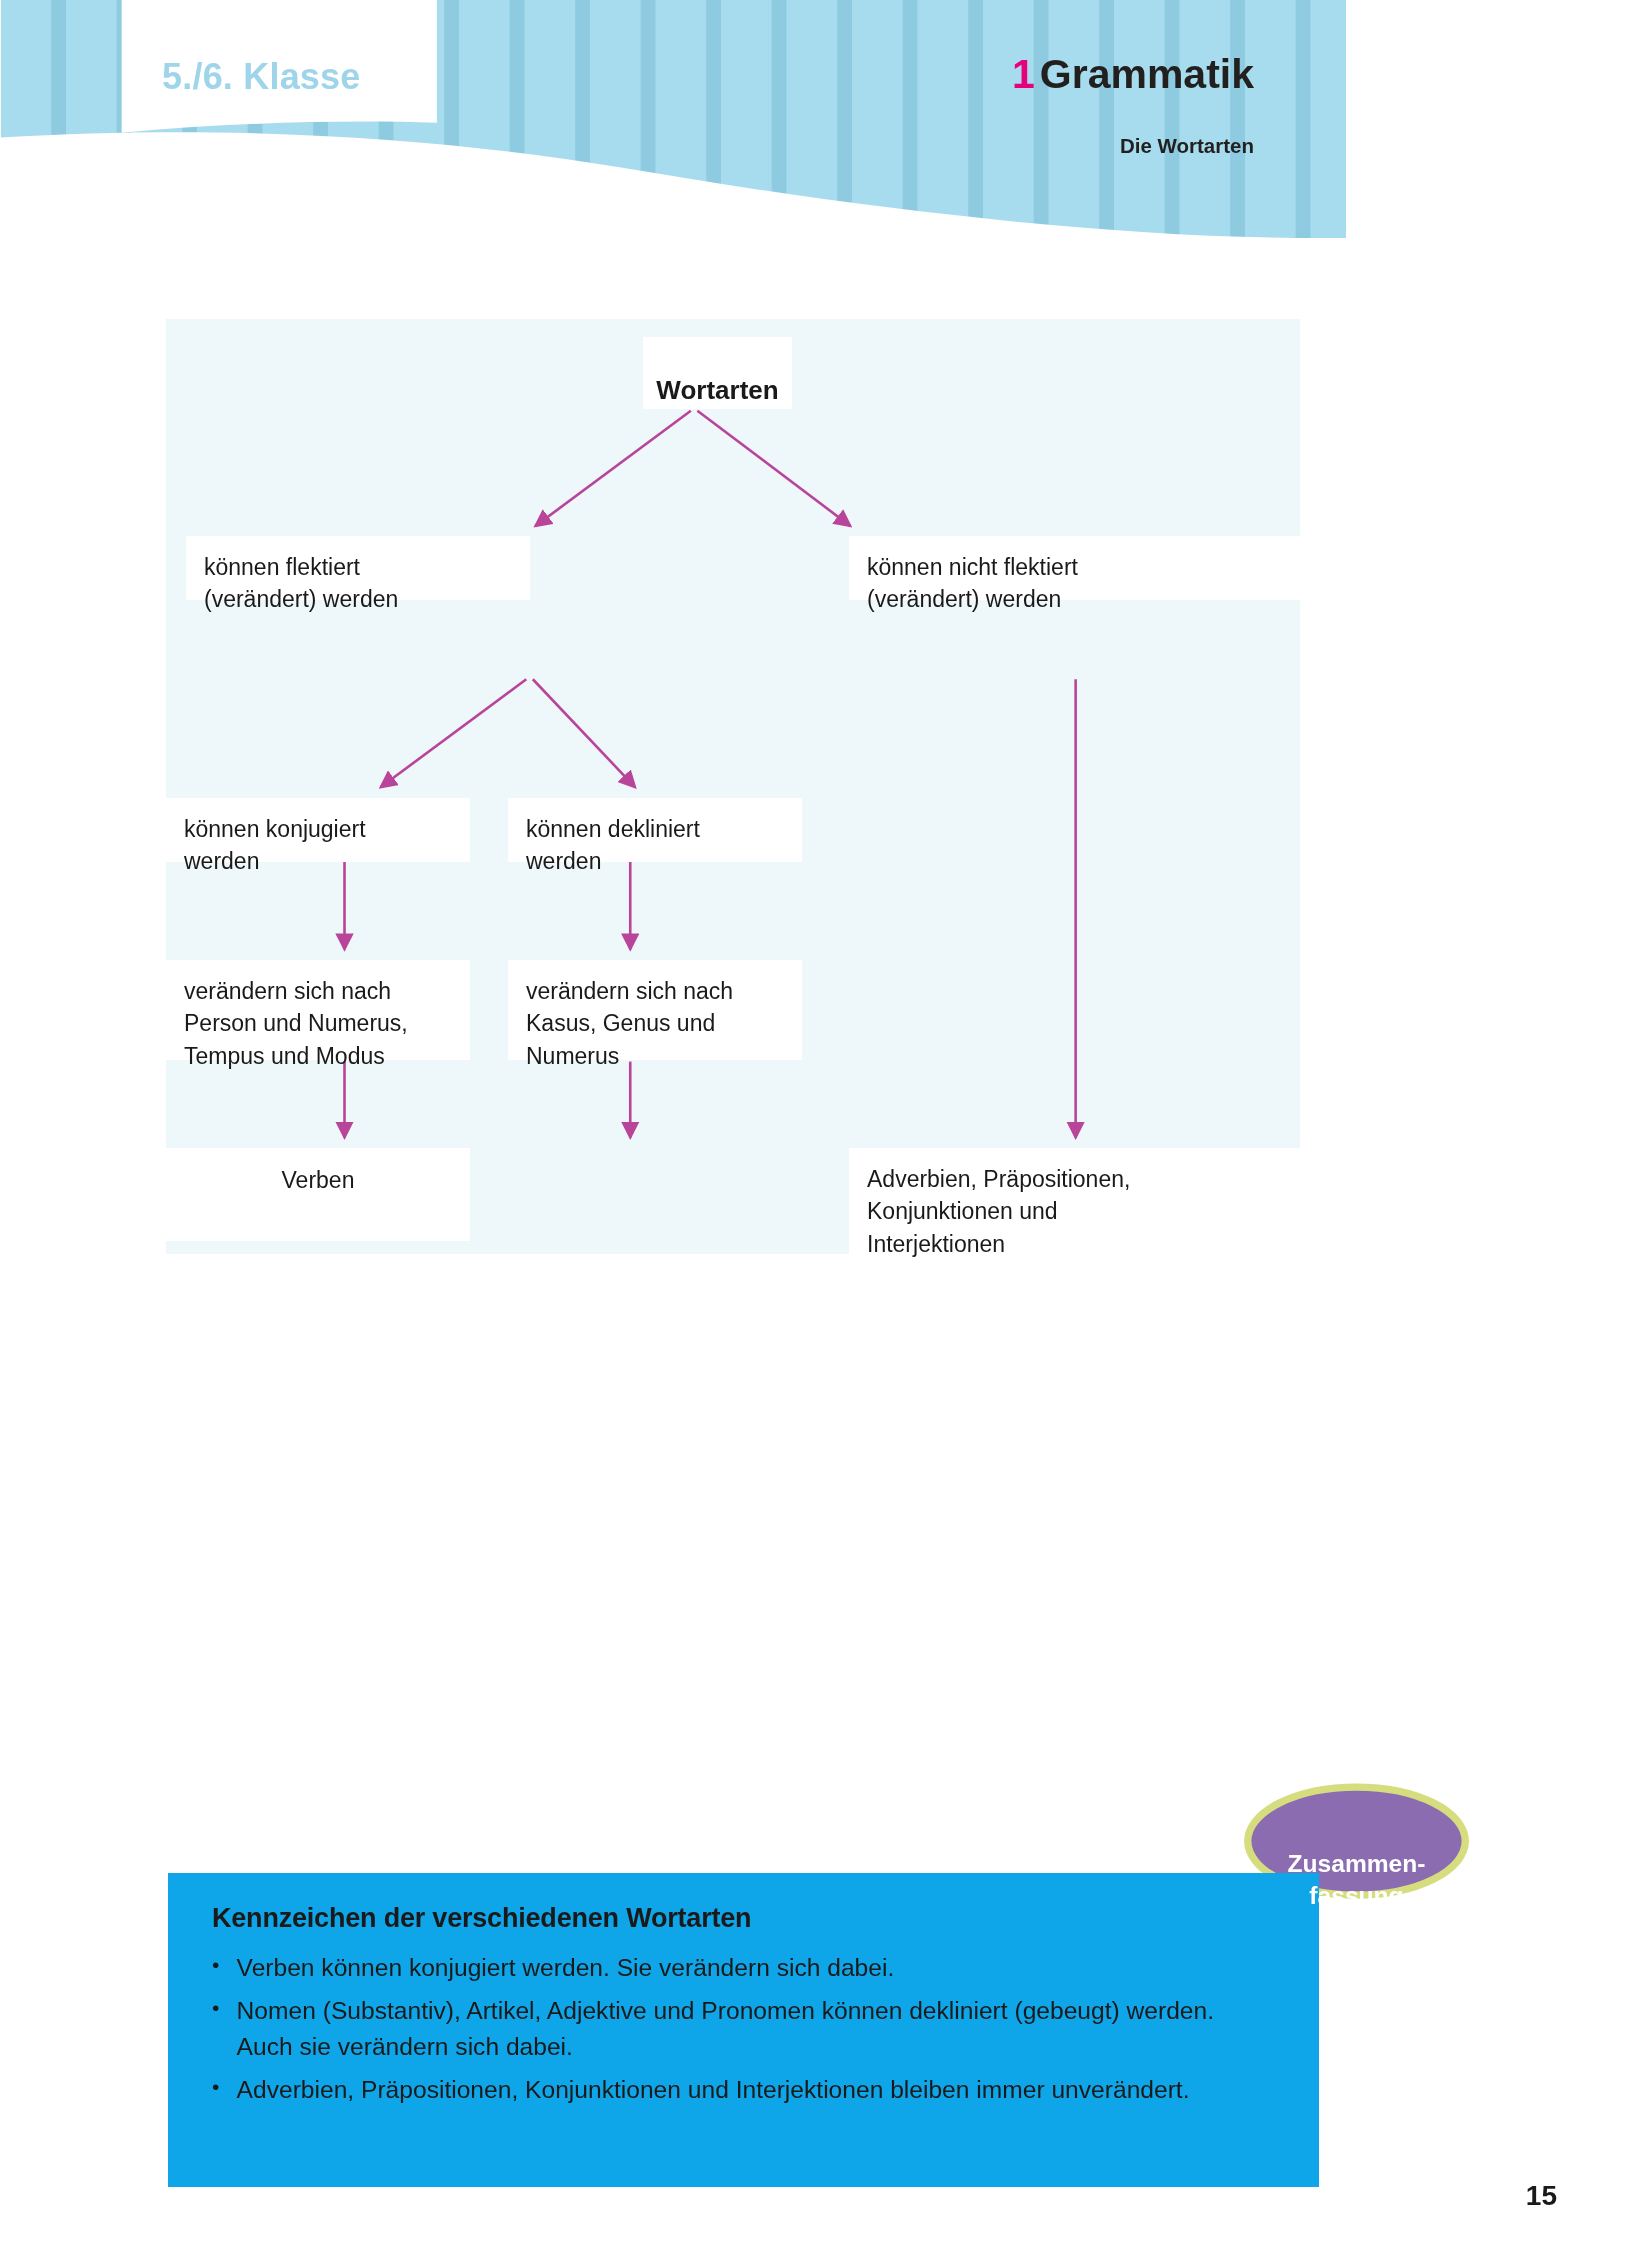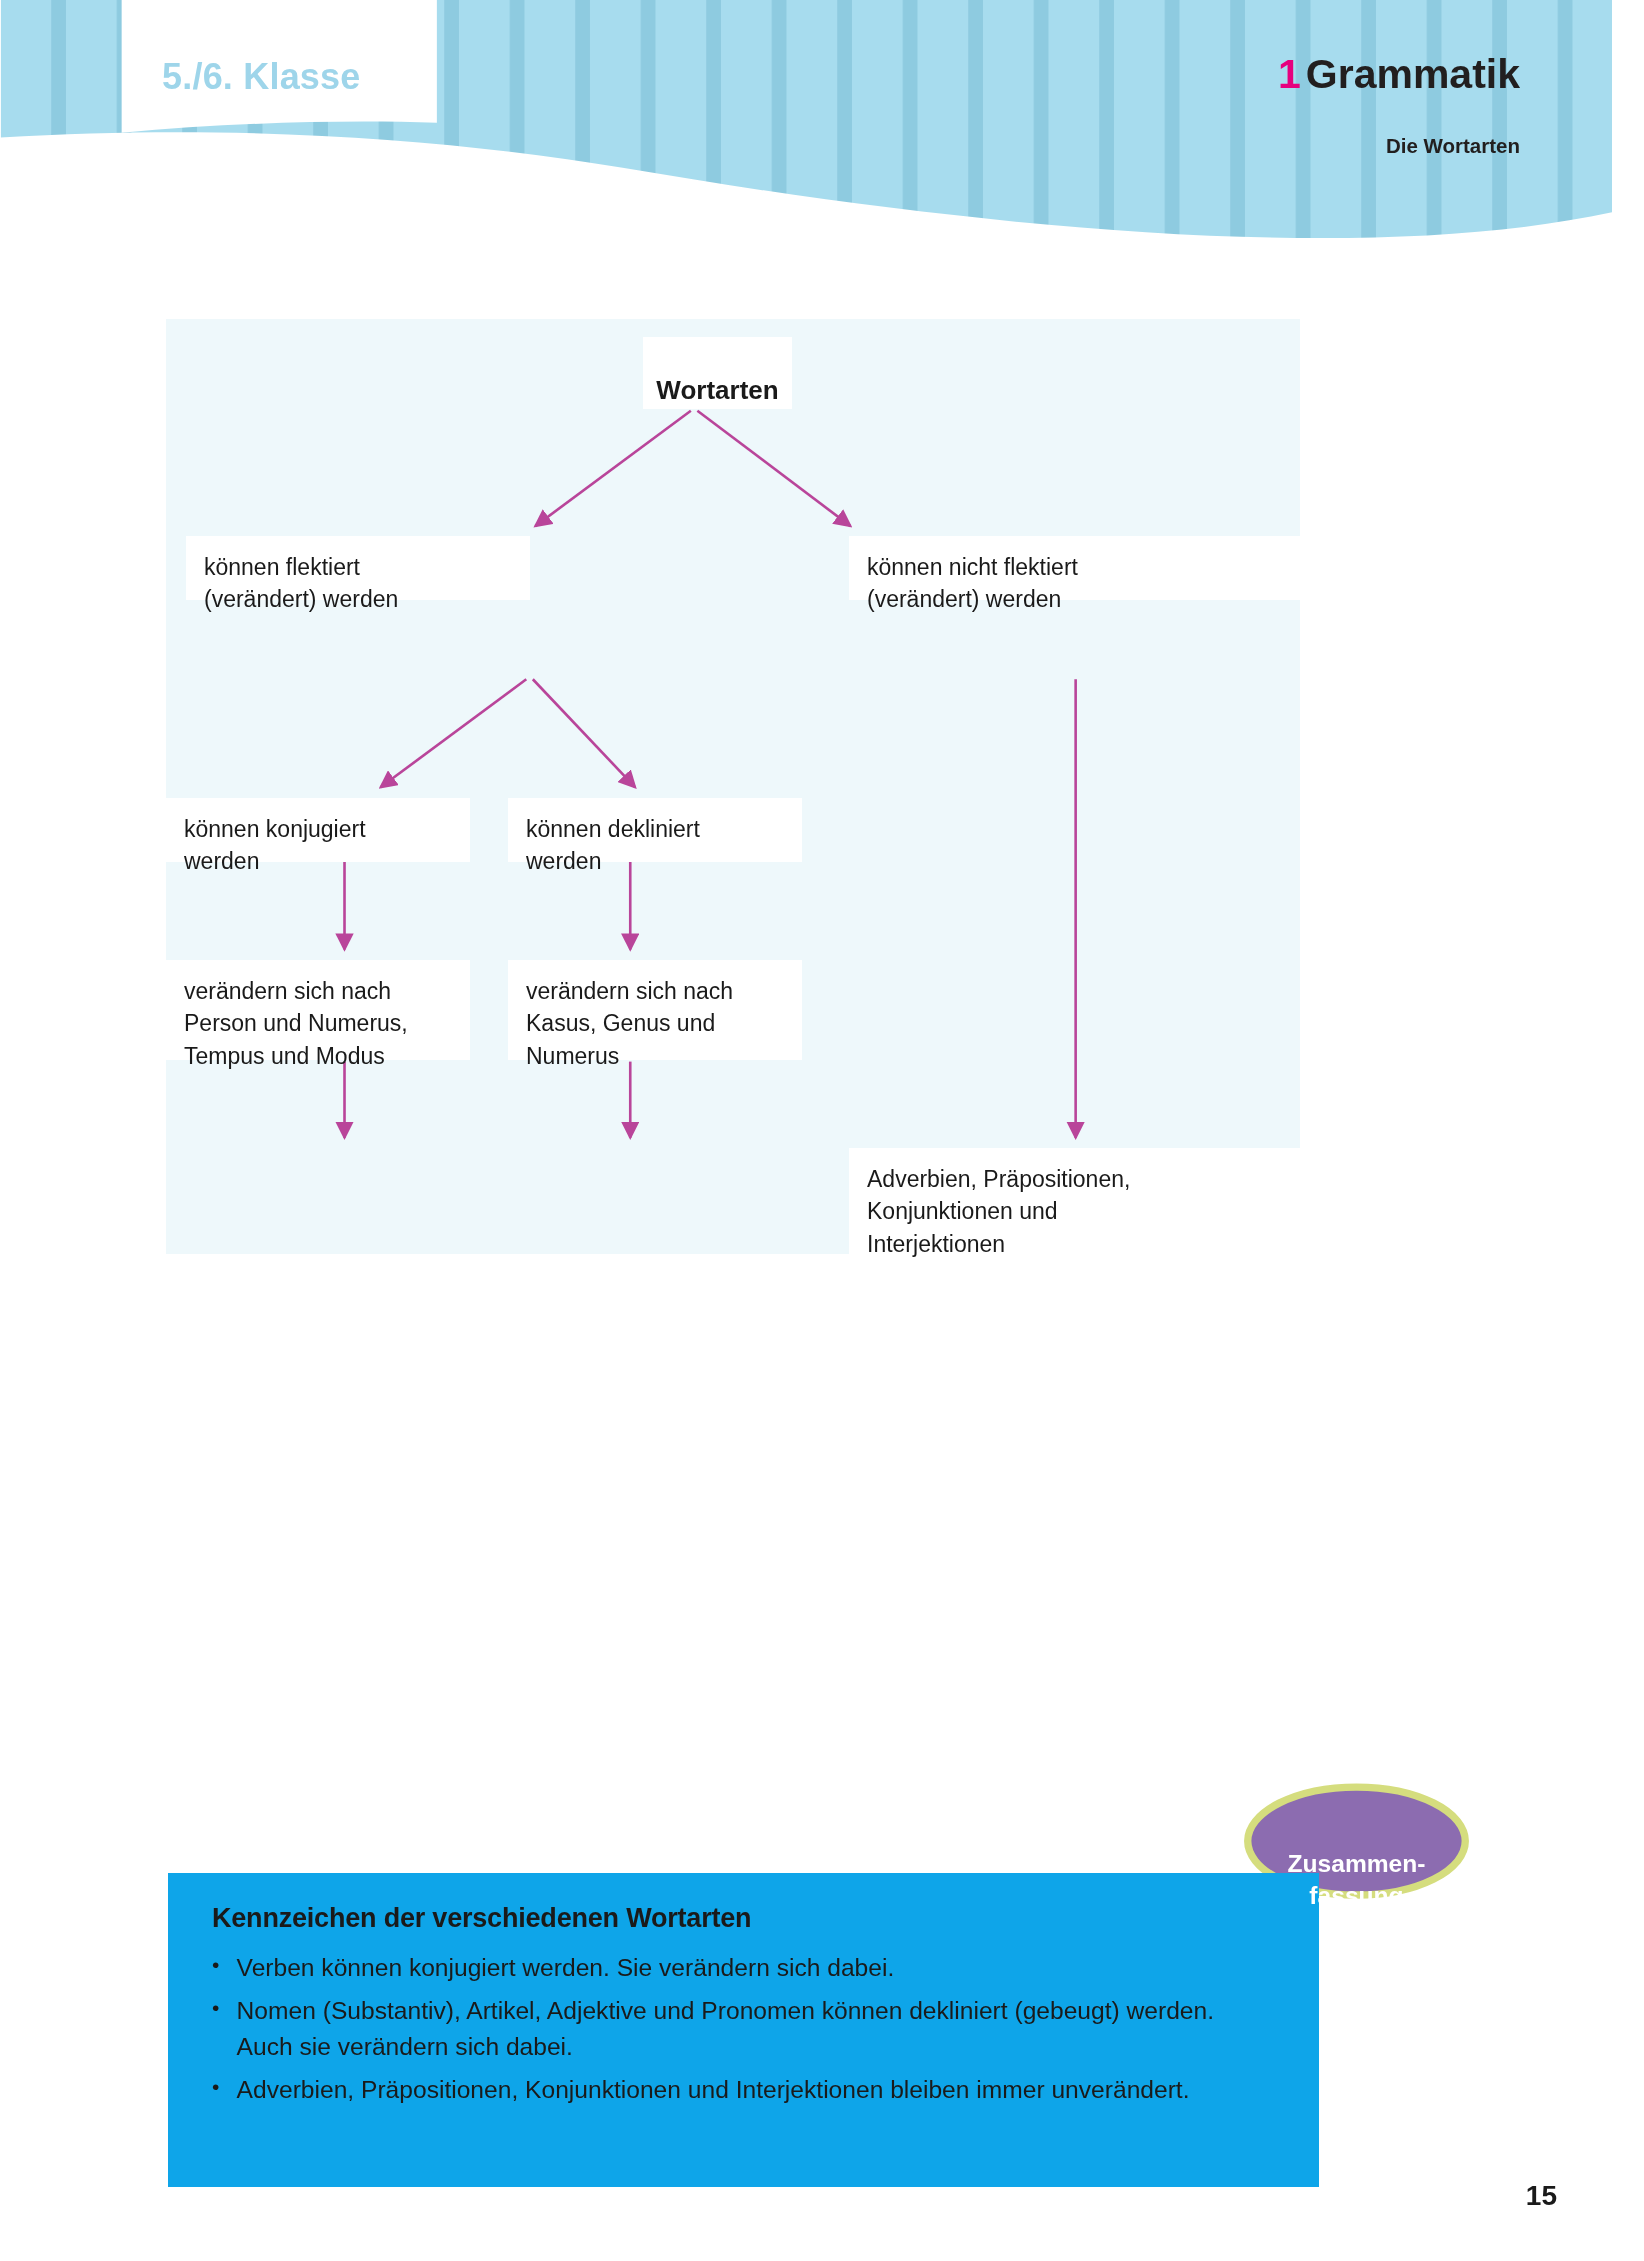--- a/index.html
+++ b/index.html
@@ -12,21 +12,21 @@
     height: 2261px;
     position: relative;
     font-family: "Liberation Sans", "DejaVu Sans", sans-serif;
     overflow: hidden;
   }
 
   
   #header-banner {
     position: absolute;
     left: 0; top: 0;
-    width: 1612px;
+    width: 1346px;
     height: 262px;
     overflow: hidden;
   }
   #header-banner svg { display: block; }
 
   #grade-label {
     position: absolute;
     left: 162px;
     top: 56px;
     font-size: 36px;
@@ -267,20 +267,23 @@
     <span class="txt">verändern sich nach
 Person und Numerus,
 Tempus und Modus</span>
   </div>
   <div class="node pad" style="left:342px; top:641px; width:294px; height:100px;">
     <span class="txt">verändern sich nach
 Kasus, Genus und
 Numerus</span>
   </div>
 
+  <div class="node centertext" style="left:0px; top:829px; width:304px; height:93px;">
+    <span class="txt">Verben</span>
+  </div>
   <div class="node pad" style="left:683px; top:829px; width:451px; height:107px;">
     <span class="txt">Adverbien, Präpositionen,
 Konjunktionen und
 Interjektionen</span>
   </div>
 </div>
 
 <div id="speech-bubble">
   <svg width="229" height="152" viewBox="0 0 280 185">
 

